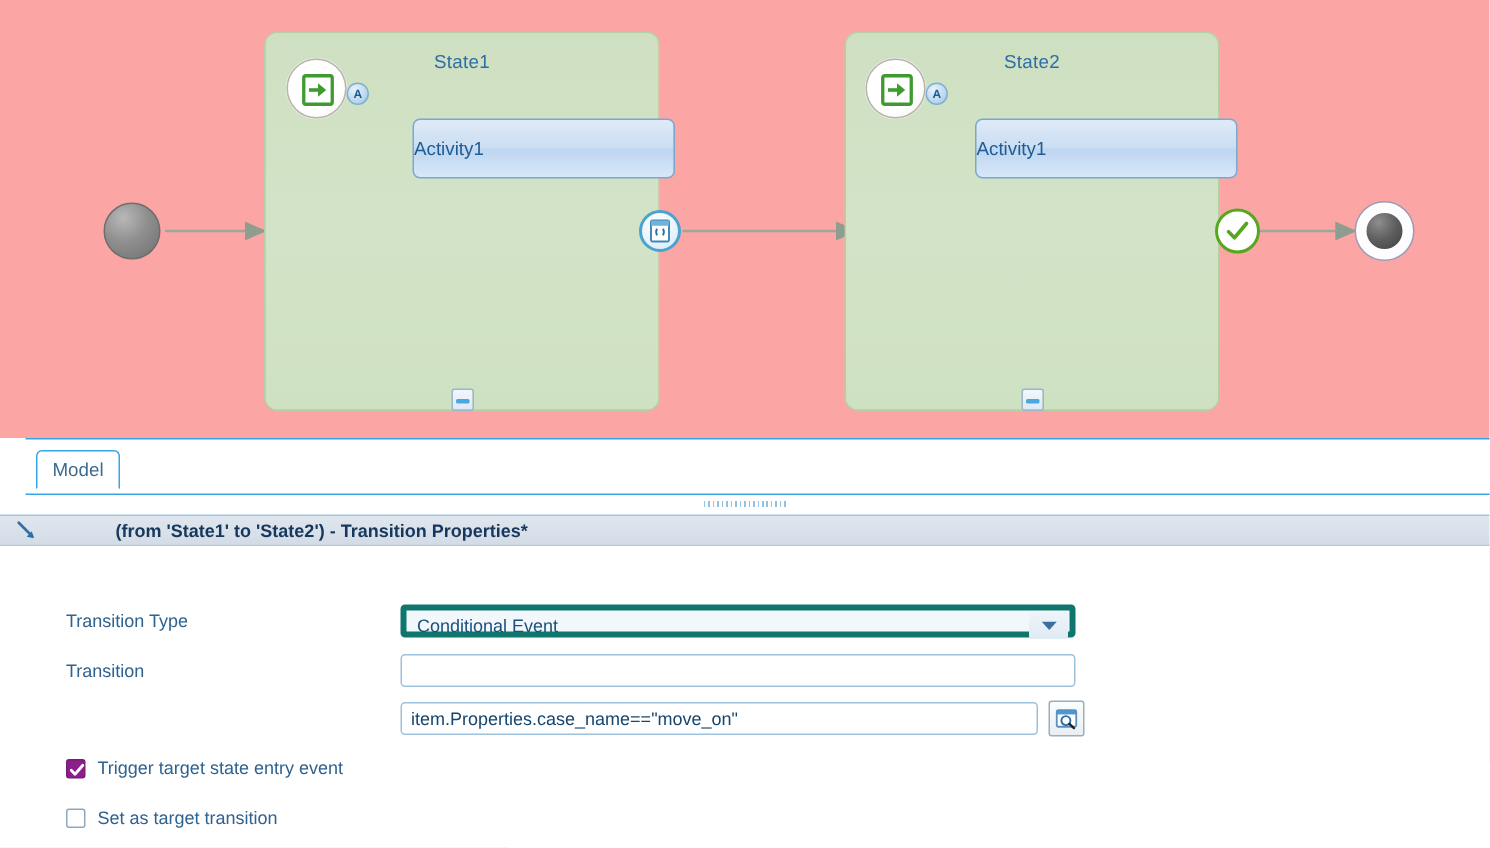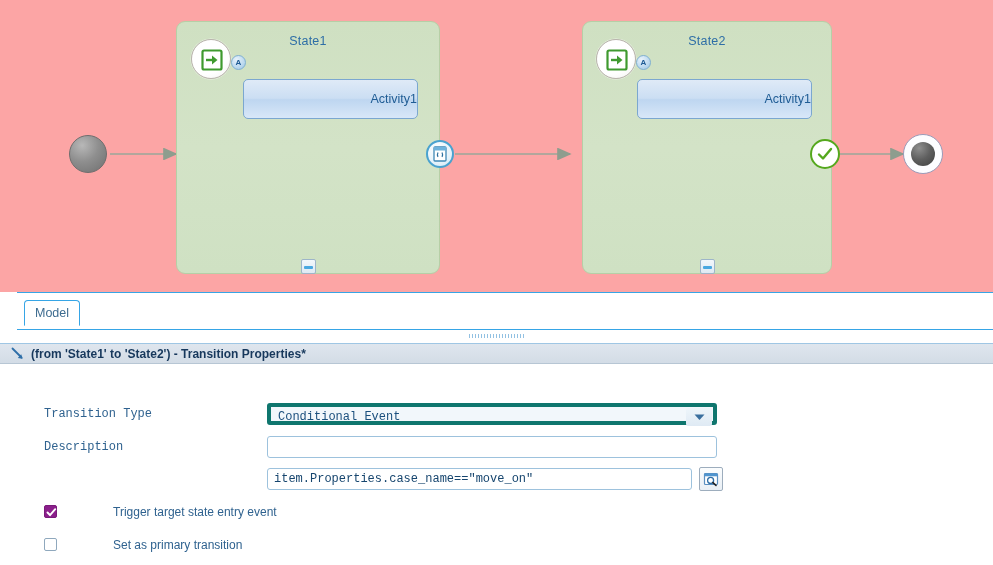--- a/index.html
+++ b/index.html
@@ -59,21 +59,21 @@
   }
 
   
   .activity {
     position: absolute;
     background: linear-gradient(180deg, #dfeaf7 0%, #cbdef3 48%, #bed6f0 52%, #d8e7f8 100%);
     border: 1px solid #7ba7d0;
     border-radius: 5px;
     color: #1f5c94;
     font-size: 12.5px;
-    display: flex; align-items: center; justify-content: flex-end;
+    display: flex; align-items: center; justify-content: flex-start; margin-left: 32px;
   }
 
   
   .collapse-btn {
     position: absolute;
     width: 15px; height: 15px;
     border: 1px solid #9db5c9;
     border-radius: 2px;
     background: linear-gradient(180deg, #f2f7fb 0%, #dfe9f3 100%);
   }
@@ -164,35 +164,35 @@
     opacity: .85;
   }
 
   
   .prop-header {
     position: absolute; left: 0; top: 343px;
     width: 993px; height: 21px;
     background: linear-gradient(180deg, #dfe6ee 0%, #d3dce6 100%);
     border-top: 1px solid #9fc6e4;
     border-bottom: 1px solid #b7c6d4;
-    display: flex; align-items: center;
+    display: flex; align-items: center; gap: 46px;
   }
   .prop-header-icon { margin: 0 6px 0 10px; display: flex; align-items: center; }
   .prop-header-title {
     font-size: 12px; font-weight: bold; color: #17385c;
     white-space: nowrap;
   }
 
   .prop-body {
     position: absolute; left: 0; top: 364px;
     width: 993px; height: 201px;
     background: #ffffff;
   }
 
-  .field-row { position: absolute; left: 44px; height: 22px; font-family: Liberation Mono, monospace; }
+  .field-row { position: absolute; left: 44px; height: 22px; }
   .field-label {
     position: absolute; left: 0; top: 0;
     font-size: 12px; color: #2f628f;
     white-space: nowrap; line-height: 22px;
   }
 
   .ctrl-combo {
     position: absolute; left: 223px; top: 0;
     width: 450px; height: 22px;
     background: #f2f7fb;
@@ -228,21 +228,21 @@
 
   .browse-btn {
     position: absolute; left: 655px; top: -1px;
     width: 24px; height: 24px;
     border: 1px solid #9dadbd;
     border-radius: 2px;
     background: linear-gradient(180deg, #fbfdfe 0%, #e9eff5 100%);
     display: flex; align-items: center; justify-content: center;
   }
 
-  .check-row { position: absolute; left: 44px; display: flex; align-items: flex-start; gap: 48px; }
+  .check-row { position: absolute; left: 44px; display: flex; align-items: flex-end; }
   .checkbox {
     width: 13px; height: 13px;
     border-radius: 2px;
     display: inline-block; position: relative;
     flex: 0 0 auto;
   }
   .checkbox.off { background: #ffffff; border: 1px solid #8fa8bd; }
   .checkbox.on  { background: #8b1f8b; border: 1px solid #7a1a7a; }
   .check-label {
     margin-left: 8px; font-size: 12px; color: #2f628f; white-space: nowrap;
@@ -302,21 +302,21 @@
     </div>
 
     <div class="node-transition" style="left:426px; top:140px;">
       <svg width="16" height="16" viewBox="0 0 16 16" style="position:absolute;left:4px;top:4px;">
         <rect x="2" y="1" width="12" height="14" rx="1" fill="#ffffff" stroke="#3f88b5" stroke-width="1.3"></rect>
         <rect x="2" y="1" width="12" height="3.5" fill="#6fb3dc"></rect>
         <path d="M6,6.5 q-1.2,2.2 0,4.4 M10,6.5 q1.2,2.2 0,4.4" stroke="#2b6f9e" stroke-width="1.2" fill="none"></path>
       </svg>
     </div>
 
-    <div class="state" style="left:582px; top:21px; width:250px; height:253px;">
+    <div class="state" style="left:563px; top:21px; width:250px; height:253px;">
       <div class="state-title">State2</div>
 
       <div class="entry-icon" style="left:13px; top:17px;">
         <svg width="24" height="24" viewBox="0 0 24 24">
           <rect x="2.5" y="2.5" width="19" height="19" rx="1.5" fill="#ffffff" stroke="#3f9a2f" stroke-width="2.2"></rect>
           <path d="M6,12 H15" stroke="#3f9a2f" stroke-width="2.4" stroke-linecap="butt"></path>
           <path d="M12,7.5 L17.5,12 L12,16.5 z" fill="#3f9a2f"></path>
         </svg>
       </div>
 
@@ -367,21 +367,21 @@
         <span class="val">Conditional Event</span>
         <span class="combo-arrow">
           <svg width="11" height="8" viewBox="0 0 11 8">
             <path d="M0.5,1.5 L10.5,1.5 L5.5,7 z" fill="#3a6f9e"></path>
           </svg>
         </span>
       </div>
     </div>
 
     <div class="field-row" style="top:72px; width:700px;">
-      <div class="field-label">Description</div>
+      <div class="field-label">Transition</div>
       <div class="ctrl-input" title="">
         <span class="val"></span>
       </div>
     </div>
 
     <div class="field-row" style="top:104px; width:700px;">
       <div class="ctrl-input narrow">
         <span class="val">item.Properties.case_name=="move_on"</span>
       </div>
       <div class="browse-btn">
@@ -398,17 +398,17 @@
       <span class="checkbox on">
         <svg width="11" height="11" viewBox="0 0 11 11" style="position:absolute;left:1px;top:1px;">
           <path d="M1.5,5.5 L4,8.2 L9.2,2.2" stroke="#ffffff" stroke-width="1.9" fill="none" stroke-linecap="round" stroke-linejoin="round"></path>
         </svg>
       </span>
       <span class="check-label">Trigger target state entry event</span>
     </div>
 
     <div class="check-row" style="top:174px;">
       <span class="checkbox off"></span>
-      <span class="check-label">Set as primary transition</span>
+      <span class="check-label">Set as target transition</span>
     </div>
 
   </div>
 </div>
 
 </body></html>

